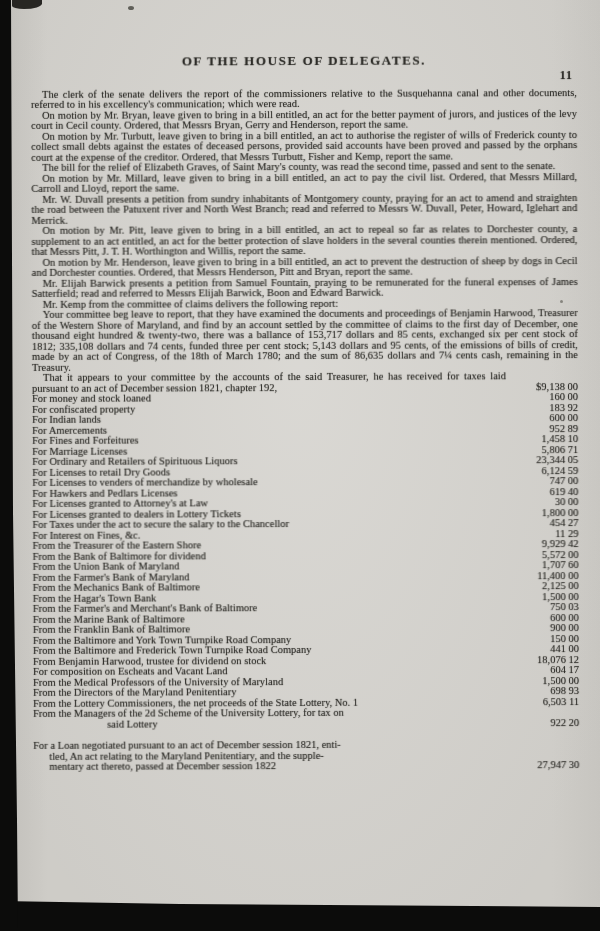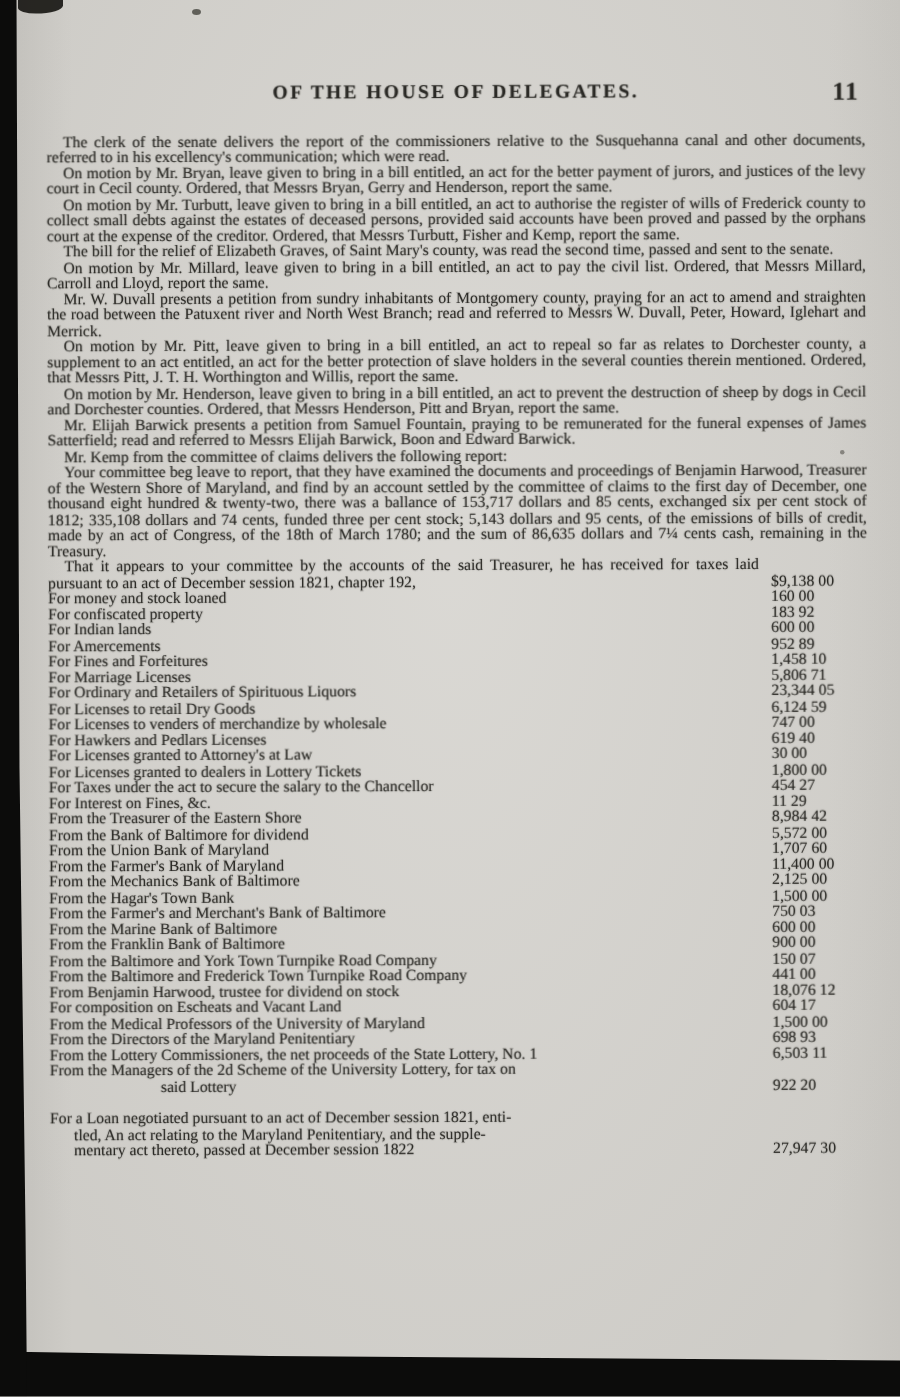--- a/index.html
+++ b/index.html
@@ -39,29 +39,29 @@
     transform:rotate(-0.2deg);
     filter:blur(0.22px);
     font-size:10.5px; line-height:10.5px;
     text-shadow:0 0 1px rgba(45,44,38,0.45);
   }
   .header-row { position:relative; margin-top:56px; text-align:center; }
   .running-title {
     font-weight:bold; font-size:13px; letter-spacing:1.6px;
   }
   .page-number {
-    position:absolute; right:4px; top:1px; font-size:17px; font-weight:bold;
+    position:absolute; right:4px; top:15px; font-size:12px; font-weight:bold;
     letter-spacing:1px;
   }
   .body-text { margin-top:21px; }
   .body-text p { text-indent:11px; text-align:justify; }
   .ledger { margin-top:0; }
   .ledger-row { display:flex; align-items:flex-end; }
   .row-label { flex:1 1 auto; padding-right:8px; }
-  .row-amount { flex:0 0 auto; min-width:64px; text-align:left; white-space:nowrap; }
+  .row-amount { flex:0 0 auto; min-width:64px; text-align:right; white-space:nowrap; }
   .intro-row .row-label { text-align:justify; text-indent:11px; }
   .row-line.cont-small { padding-left:16px; }
   .row-line.cont-wide { padding-left:74px; }
   .gap-before { margin-top:11px; }
 </style>
 </head>
 <body>
 
 <div class="scan">
   <div class="edge-left"></div>
@@ -178,21 +178,21 @@
         <div class="ledger-row">
           <div class="row-label">
             <div class="row-line">For Interest on Fines, &amp;c.</div>
           </div>
           <div class="row-amount">11 29</div>
         </div>
         <div class="ledger-row">
           <div class="row-label">
             <div class="row-line">From the Treasurer of the Eastern Shore</div>
           </div>
-          <div class="row-amount">8,984 42</div>
+          <div class="row-amount">9,929 42</div>
         </div>
         <div class="ledger-row">
           <div class="row-label">
             <div class="row-line">From the Bank of Baltimore for dividend</div>
           </div>
           <div class="row-amount">5,572 00</div>
         </div>
         <div class="ledger-row">
           <div class="row-label">
             <div class="row-line">From the Union Bank of Maryland</div>
@@ -232,21 +232,21 @@
         <div class="ledger-row">
           <div class="row-label">
             <div class="row-line">From the Franklin Bank of Baltimore</div>
           </div>
           <div class="row-amount">900 00</div>
         </div>
         <div class="ledger-row">
           <div class="row-label">
             <div class="row-line">From the Baltimore and York Town Turnpike Road Company</div>
           </div>
-          <div class="row-amount">150 07</div>
+          <div class="row-amount">150 00</div>
         </div>
         <div class="ledger-row">
           <div class="row-label">
             <div class="row-line">From the Baltimore and Frederick Town Turnpike Road Company</div>
           </div>
           <div class="row-amount">441 00</div>
         </div>
         <div class="ledger-row">
           <div class="row-label">
             <div class="row-line">From Benjamin Harwood, trustee for dividend on stock</div>

